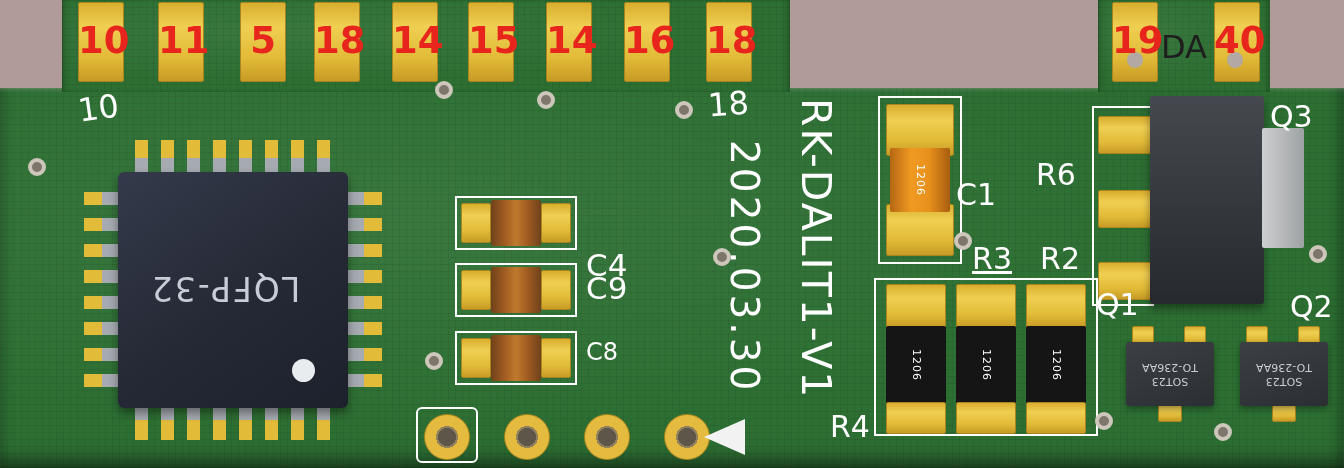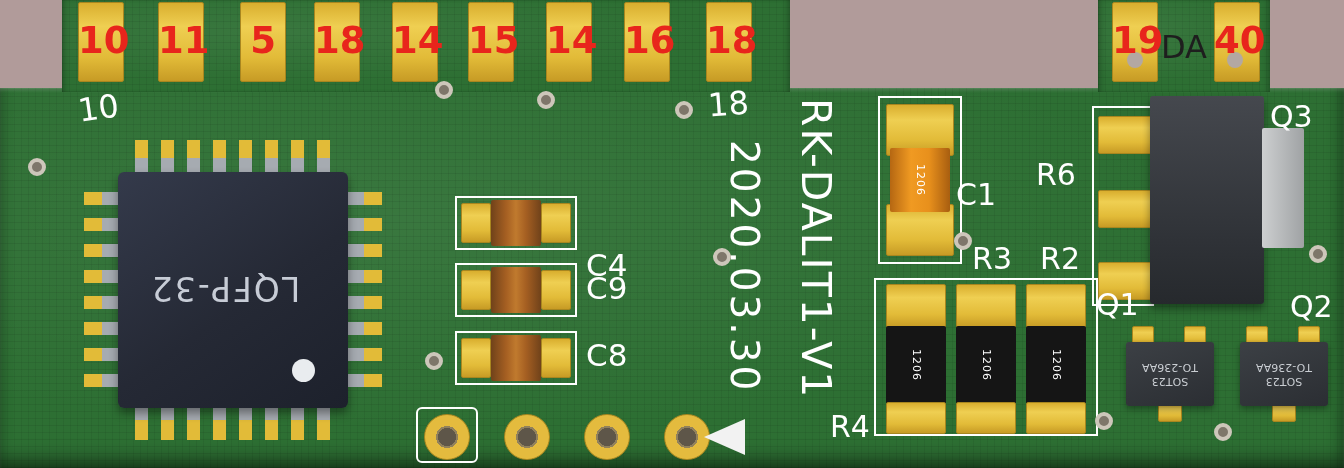--- a/index.html
+++ b/index.html
@@ -153,21 +153,21 @@
     <div class="abs pad" style="left:84px; top:5px; width:30px; height:40px;"></div>
     <div class="abs cap-body" style="left:34px; top:2px; width:50px; height:46px;"></div>
   </div>
   <div class="abs footprint" style="left:455px; top:331px; width:122px; height:54px;">
     <div class="abs pad" style="left:4px; top:5px; width:30px; height:40px;"></div>
     <div class="abs pad" style="left:84px; top:5px; width:30px; height:40px;"></div>
     <div class="abs cap-body" style="left:34px; top:2px; width:50px; height:46px;"></div>
   </div>
   <div class="abs silk" style="left:586px; top:206px; font-size:31px;margin-top:44px;">C4</div>
   <div class="abs silk" style="left:586px; top:273px; font-size:31px;">C9</div>
-  <div class="abs silk" style="left:586px; top:340px; font-size:31px;">C8</div>
+  <div class="abs silk" style="left:586px; top:340px; font-size:24px;">C8</div>
 
   <div class="abs vtext" style="left:722px; top:140px; font-size:39px; letter-spacing:3px;">2020.03.30</div>
   <div class="abs vtext" style="left:792px; top:98px; font-size:41px; letter-spacing:2px;">RK-DALIT1-V1</div>
 
   <div class="abs footprint" style="left:416px; top:407px; width:62px; height:56px; border-radius:6px;"></div>
   <div class="abs hole" style="left:424px; top:414px;"></div>
   <div class="abs hole" style="left:504px; top:414px;"></div>
   <div class="abs hole" style="left:584px; top:414px;"></div>
   <div class="abs hole" style="left:664px; top:414px;"></div>
   <div class="abs tri-left" style="left:704px; top:419px;"></div>
@@ -176,21 +176,21 @@
     <div class="abs pad" style="left:6px; top:6px; width:68px; height:52px;"></div>
     <div class="abs pad" style="left:6px; top:106px; width:68px; height:52px;"></div>
     <div class="abs cap1-body" style="left:10px; top:50px; width:60px; height:64px;">
       <span class="mark-v">1206</span>
     </div>
   </div>
   <div class="abs silk" style="left:956px; top:168px;margin-top:12px;">C1</div>
 
   <div class="abs silk" style="left:1036px; top:160px;">R6</div>
 
-  <div class="abs silk" style="left:962px; top:244px; width:60px; text-align:center;">R3</div>
+  <div class="abs silk" style="left:962px; top:244px; width:60px; text-align:center;text-decoration:underline;">R3</div>
   <div class="abs silk" style="left:1030px; top:244px; width:60px; text-align:center;">R2</div>
   <div class="abs footprint" style="left:874px; top:278px; width:224px; height:158px;"></div>
 
   <div class="abs pad" style="left:886px; top:284px; width:60px; height:44px;"></div>
   <div class="abs res-body" style="left:886px; top:326px; width:60px; height:78px;">
     <span class="mark-v">1206</span>
   </div>
   <div class="abs pad" style="left:886px; top:402px; width:60px; height:32px;"></div>
 
   <div class="abs pad" style="left:956px; top:284px; width:60px; height:44px;"></div>

